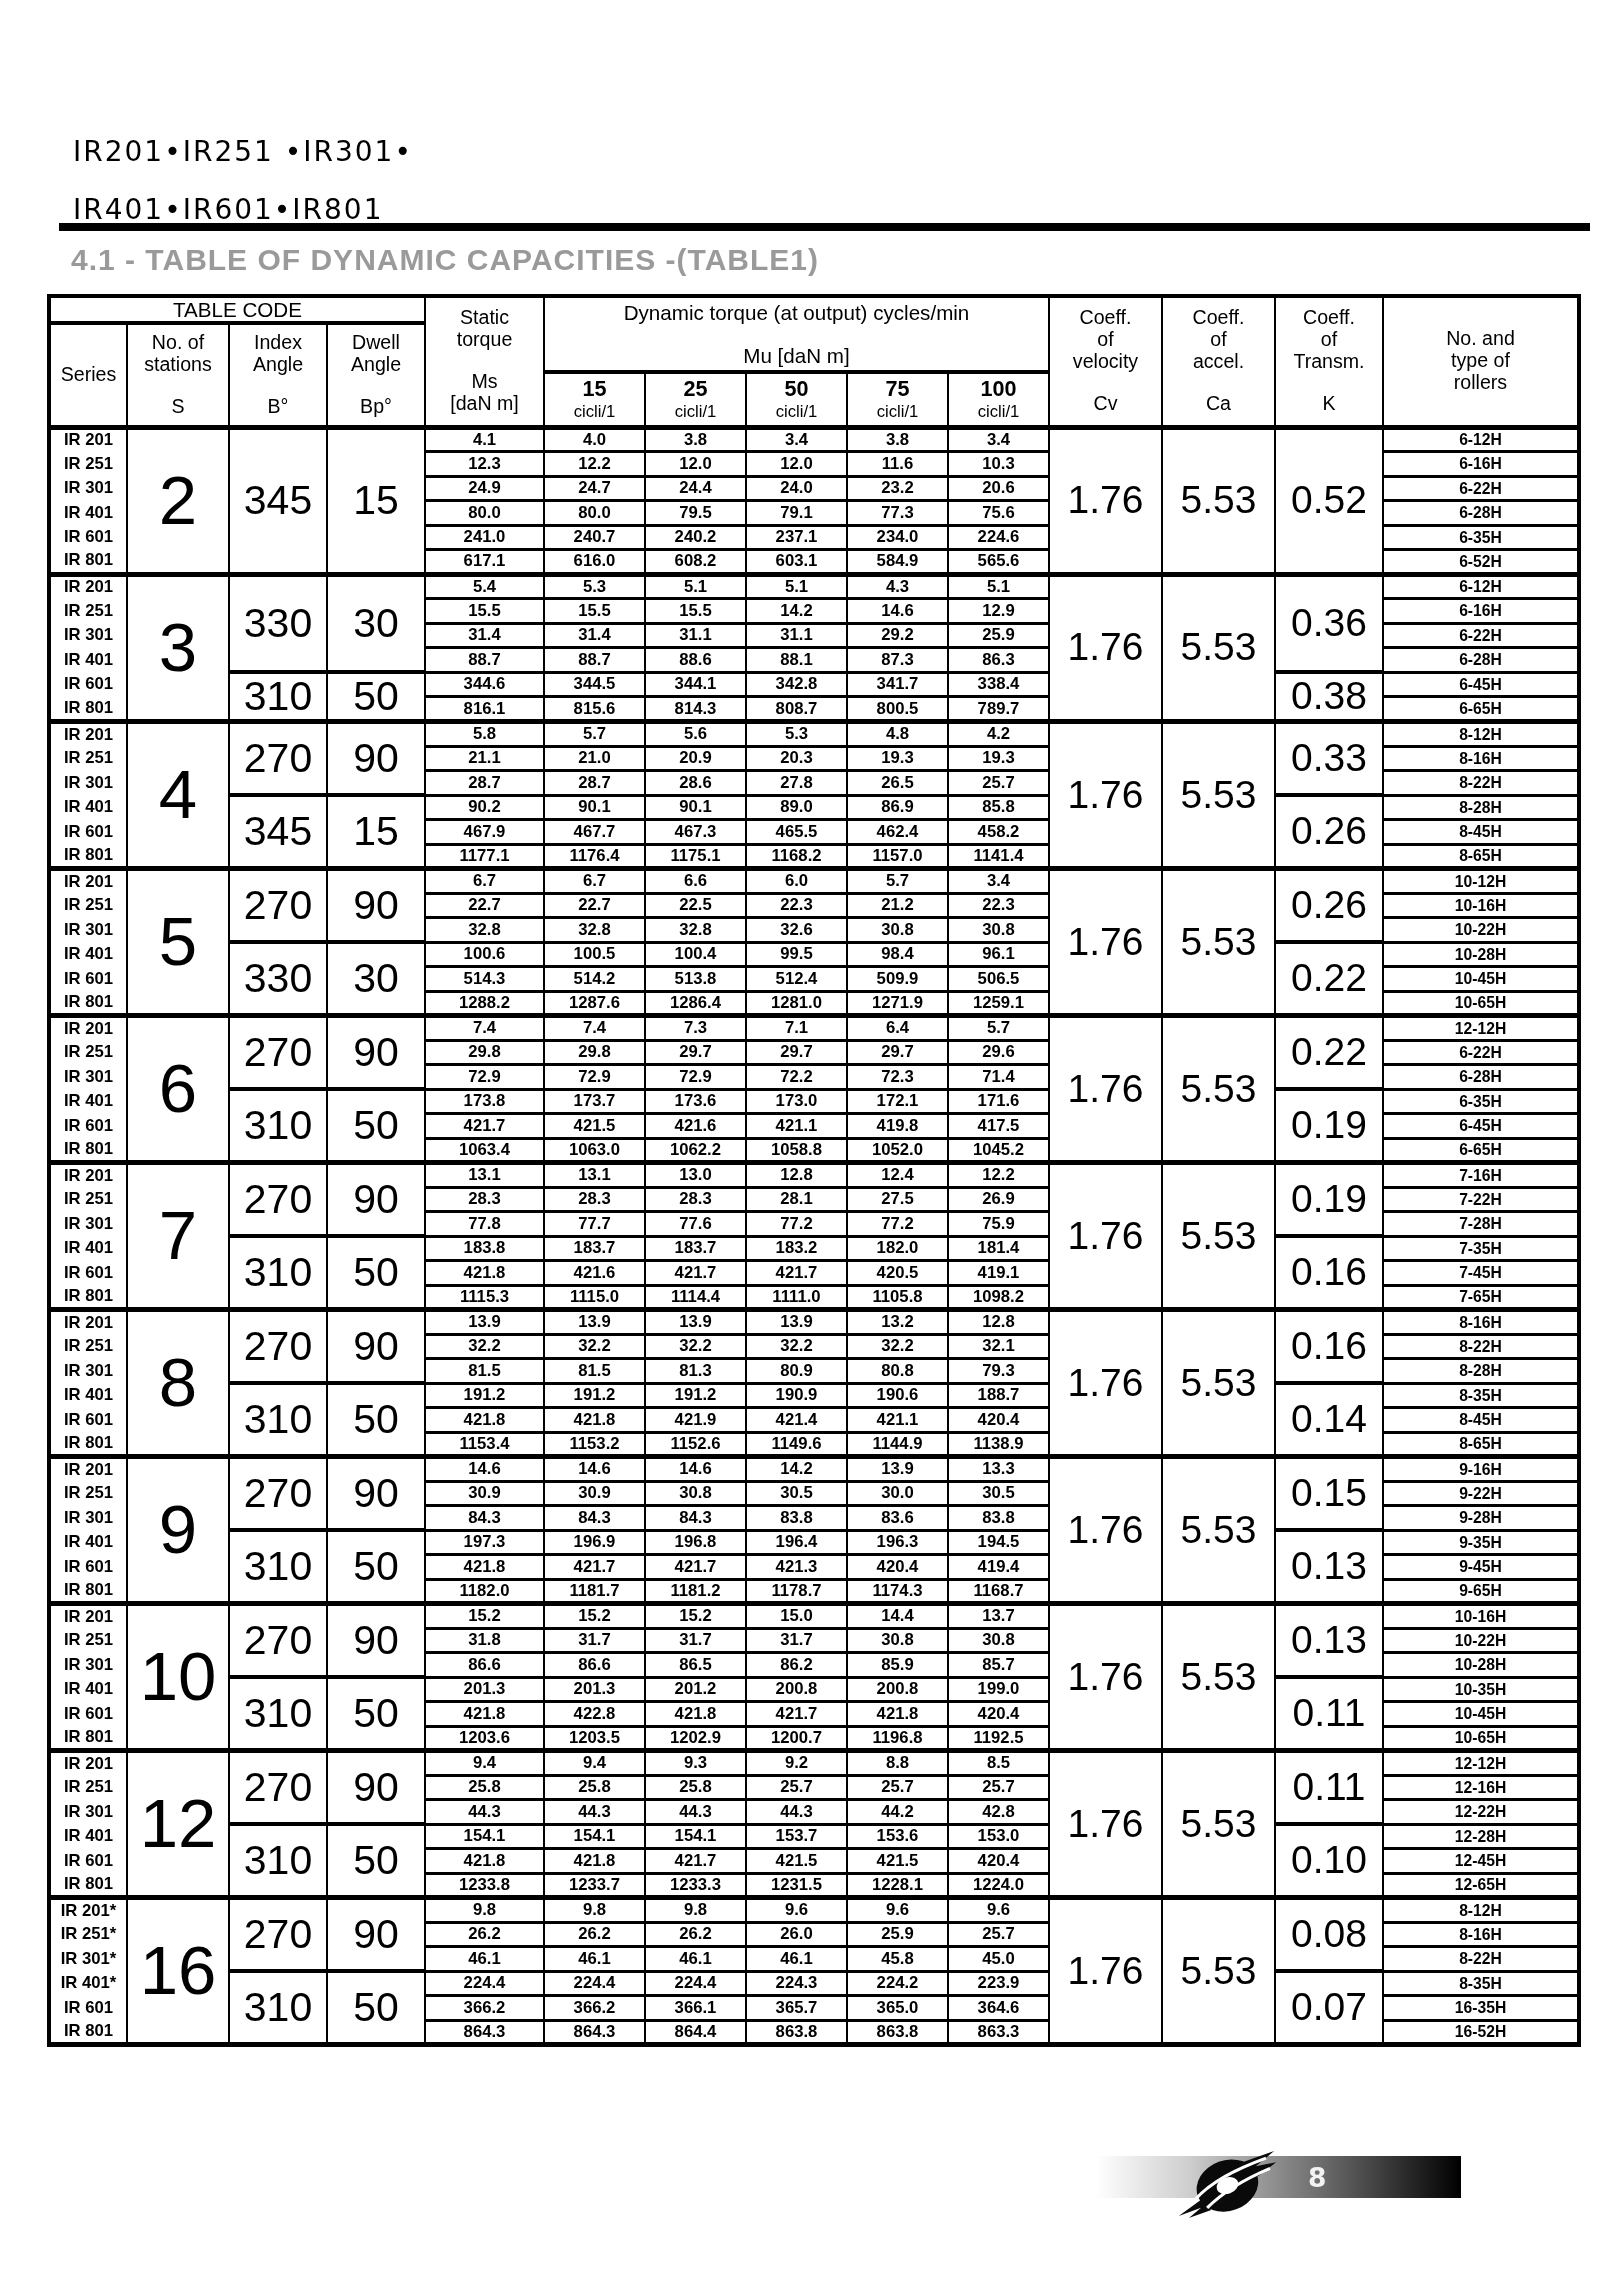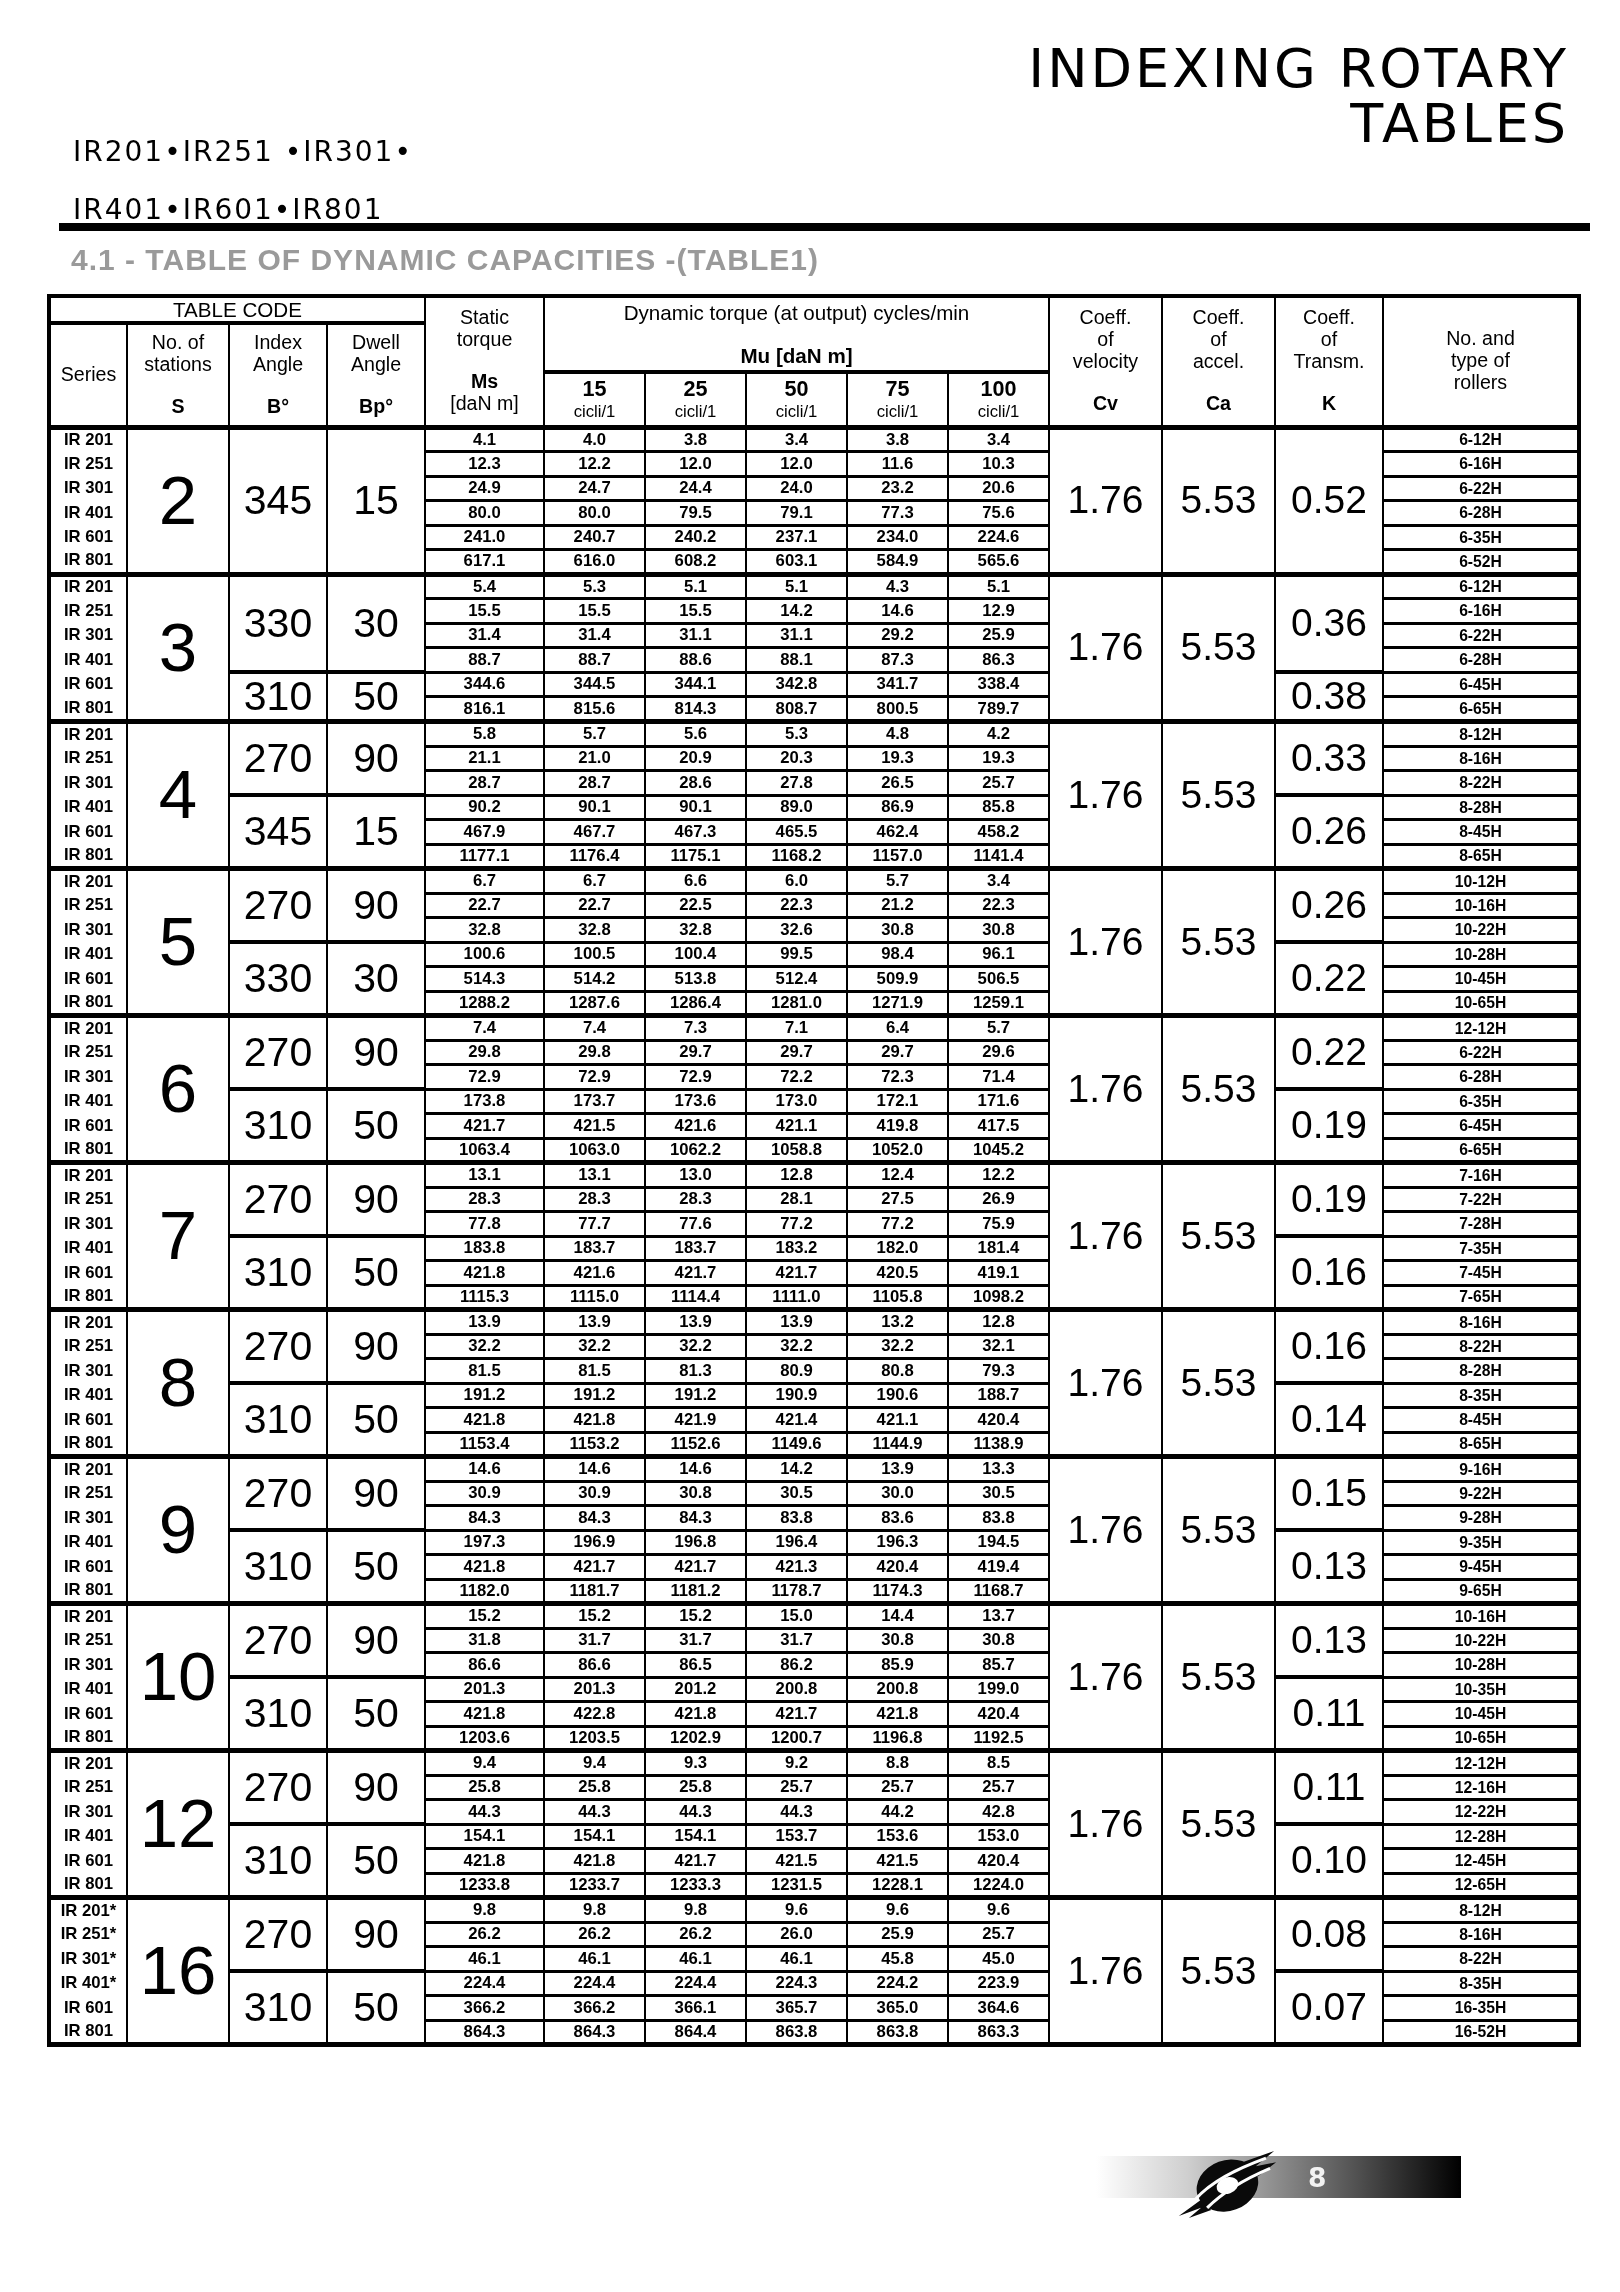--- a/index.html
+++ b/index.html
@@ -33,21 +33,21 @@
   .capacity-table th, .capacity-table td {
     border-left:2.9px solid #000; border-right:2.9px solid #000;
     padding:0; text-align:center; vertical-align:middle; overflow:hidden;
   }
   thead th { font-weight:400; font-size:19.6px; line-height:1.12; }
   thead th span { display:block; white-space:pre-line; }
   thead { border-bottom:5.9px solid #000; }
   .hr1 { height:23.5px; } .hr2 { height:49px; } .hr3 { height:55px; }
   .th-tablecode { font-size:20.6px; border-bottom:4.9px solid #000; }
   .th-dyn { border-bottom:4.9px solid #000; font-size:20.6px; }
-  .sym { font-weight:bold;margin-top:20px; }
+  .sym { font-weight:normal;margin-top:20px; }
   .th-pre { white-space:pre-line; }
   .hb { border-bottom:5.9px solid #000; }
   .cyc-num { font-size:21.6px; font-weight:bold; }
   .cyc-sub { font-size:16.7px; margin-top:1px;text-align:center; }
 
   tbody tr { height:24.5px; }
   tbody td { font-size:16.7px; font-weight:bold; line-height:1.1; }
   td.val { border-bottom:3.9px solid #000; }
   td.rollers { font-size:15.7px; }
   td.series { font-weight:bold; }
@@ -72,22 +72,20 @@
   }
   .logo { position:absolute; left:1176px; top:2147px; width:113px; height:71px; }
 </style>
 </head>
 <body>
 
 <div class="page">
 
   <div class="models">IR201•IR251 •IR301•
 IR401•IR601•IR801</div>
-  <div class="main-title">INDEXING ROTARY
-TABLES</div>
   <div class="top-rule"></div>
   <div class="section-heading">4.1 - TABLE OF DYNAMIC CAPACITIES -(TABLE1)</div>
 
   <table class="capacity-table">
     <colgroup>
       <col style="width:78px">
         <col style="width:102px">
         <col style="width:98px">
         <col style="width:98px">
       <col style="width:119px">

